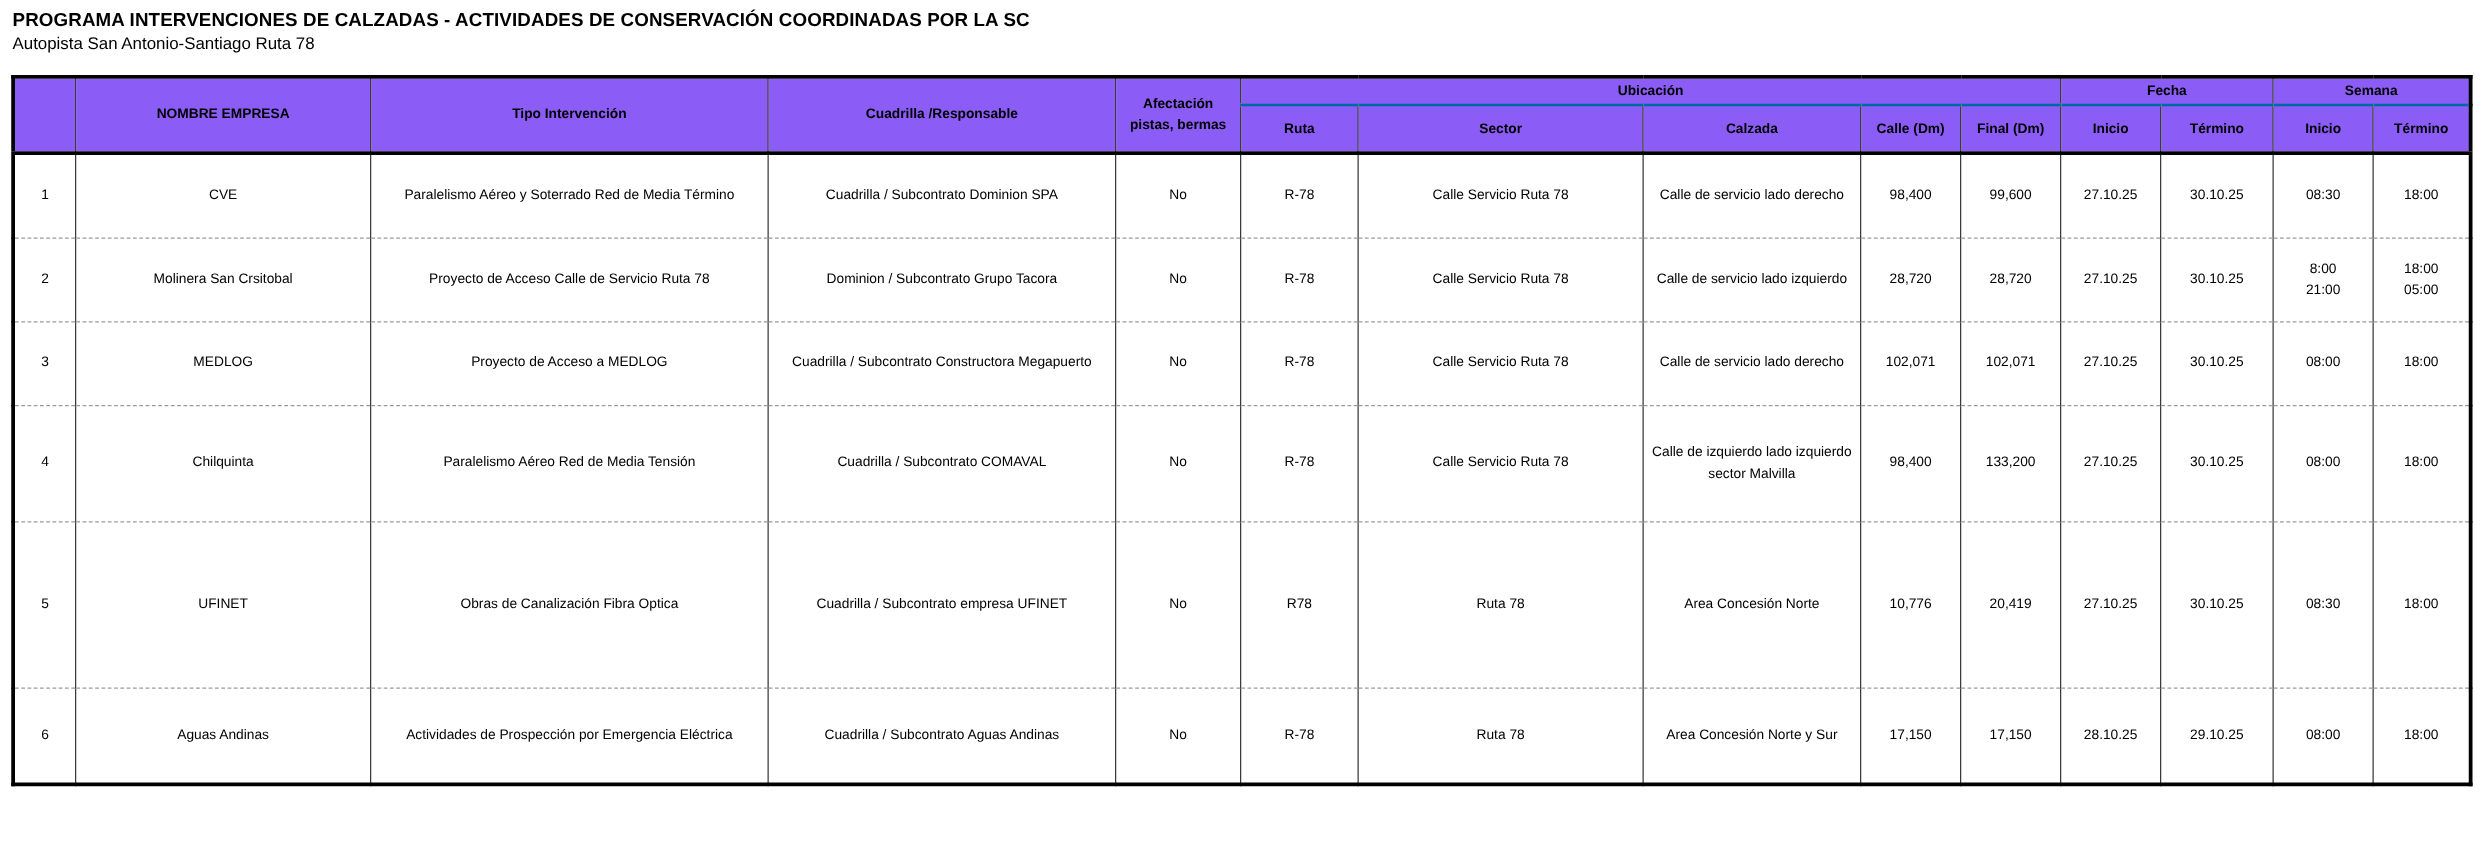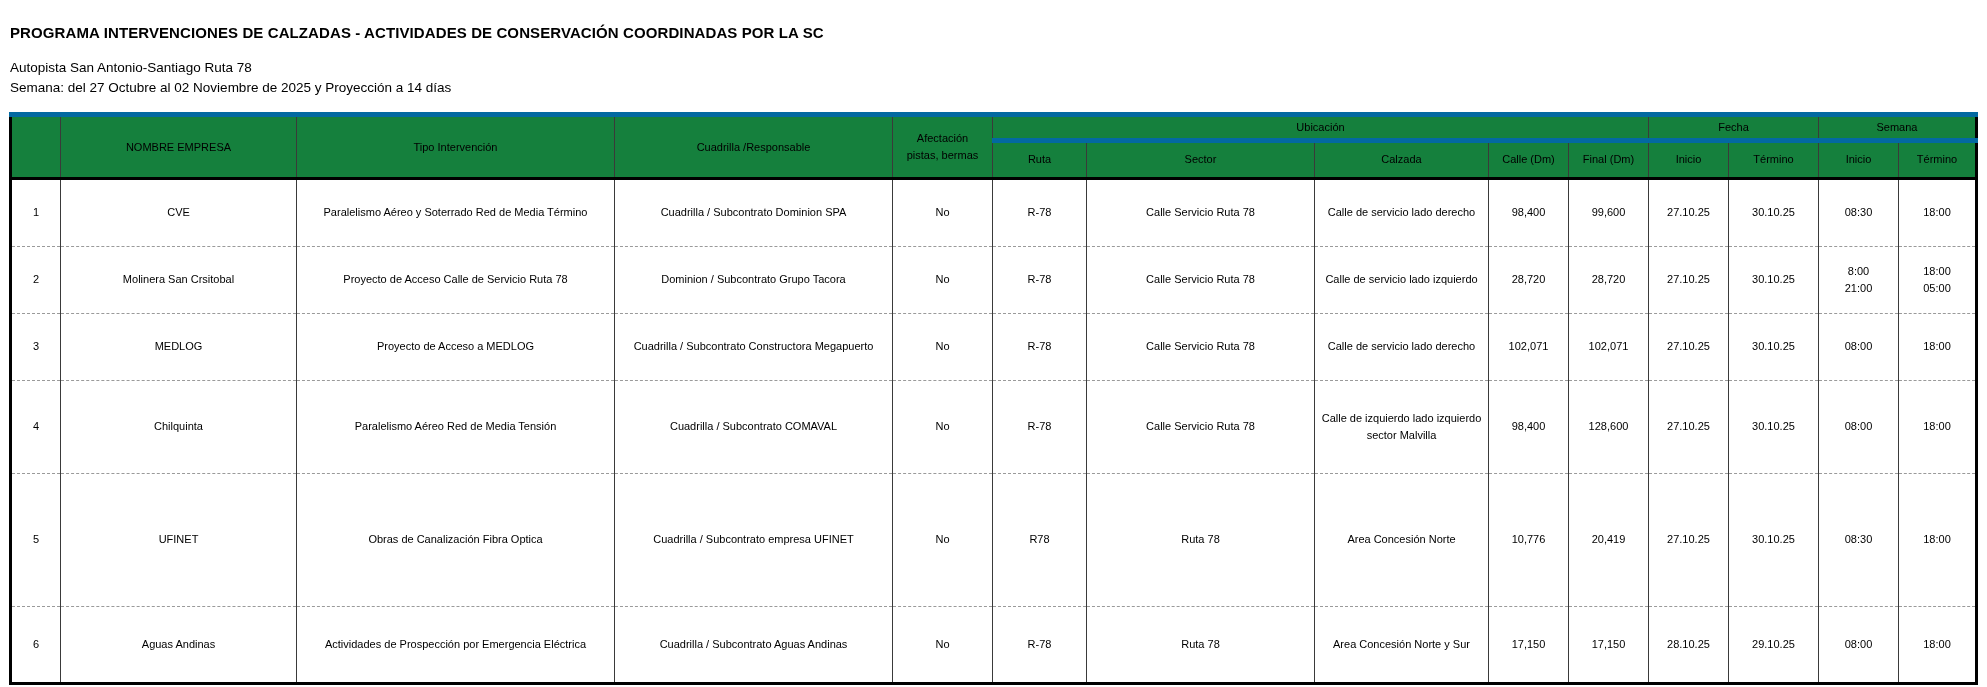--- a/index.html
+++ b/index.html
@@ -6,35 +6,34 @@
     margin: 0;
     padding: 0;
     background: #ffffff;
     width: 1987px;
     height: 687px;
     overflow: hidden;
     font-family: "Liberation Sans", sans-serif;
     color: #000;
   }
   .page {
-    padding: 20px 8px 0 9px;
+    padding: 4px 8px 0 9px;
   }
   .doc-title {
     font-size: 15px;
     font-weight: bold;
     margin: 4px 0 0 1px;
     letter-spacing: 0.1px;
   }
   .doc-sub {
     font-size: 13.5px;
     margin: 0 0 0 1px;
     line-height: 1.45;
   }
   .sub-block {
-    margin-top: 17px;
   }
   table.sched {
     margin-top: 15px;
     border-collapse: collapse;
     table-layout: fixed;
     border: 3px solid #000;
     empty-cells: show;
   }
   table.sched th,
   table.sched td {
@@ -42,23 +41,23 @@
     border-right: 1px solid #3a3a3a;
     font-size: 11px;
     text-align: center;
     vertical-align: middle;
     padding: 2px 3px;
     overflow: hidden;
     white-space: pre-line;
     line-height: 1.5;
   }
   thead th {
-    background: #15803d;
-    font-weight: normal;
-    border-top: 5px solid #0369a1;
+    background: #8b5cf6;
+    font-weight: bold;
+    border-top: 2px solid #0369a1;
     border-bottom: 1px solid #3a3a3a;
   }
   thead {
     border-bottom: 3px solid #000;
   }
   thead tr.group-row {
     height: 22px;
   }
   thead tr.label-row {
     height: 38px;
@@ -83,21 +82,20 @@
 </style>
 </head>
 <body>
 
 <div class="page">
 
   <div class="doc-title">PROGRAMA INTERVENCIONES DE CALZADAS - ACTIVIDADES DE CONSERVACIÓN COORDINADAS POR LA SC</div>
 
   <div class="sub-block">
     <div class="doc-sub">Autopista San Antonio-Santiago Ruta 78</div>
-    <div class="doc-sub">Semana: del 27 Octubre al 02 Noviembre de 2025 y Proyección a 14 días</div>
   </div>
 
   <table class="sched">
     <colgroup>
       <col style="width:50px">
       <col style="width:236px">
       <col style="width:318px">
       <col style="width:278px">
       <col style="width:100px">
       <col style="width:94px">
@@ -188,21 +186,21 @@
         <tr>
     <td>4</td>
     <td>Chilquinta</td>
     <td class="al">Paralelismo Aéreo Red de Media Tensión</td>
     <td class="al">Cuadrilla / Subcontrato COMAVAL</td>
     <td>No</td>
     <td>R-78</td>
     <td>Calle Servicio Ruta 78</td>
     <td>Calle de izquierdo lado izquierdo sector Malvilla</td>
     <td>98,400</td>
-    <td>128,600</td>
+    <td>133,200</td>
     <td>27.10.25</td>
     <td>30.10.25</td>
     <td>08:00</td>
     <td>18:00</td>
   </tr>
         <tr>
     <td>5</td>
     <td>UFINET</td>
     <td class="al">Obras de Canalización Fibra Optica</td>
     <td class="al">Cuadrilla / Subcontrato empresa UFINET</td>

